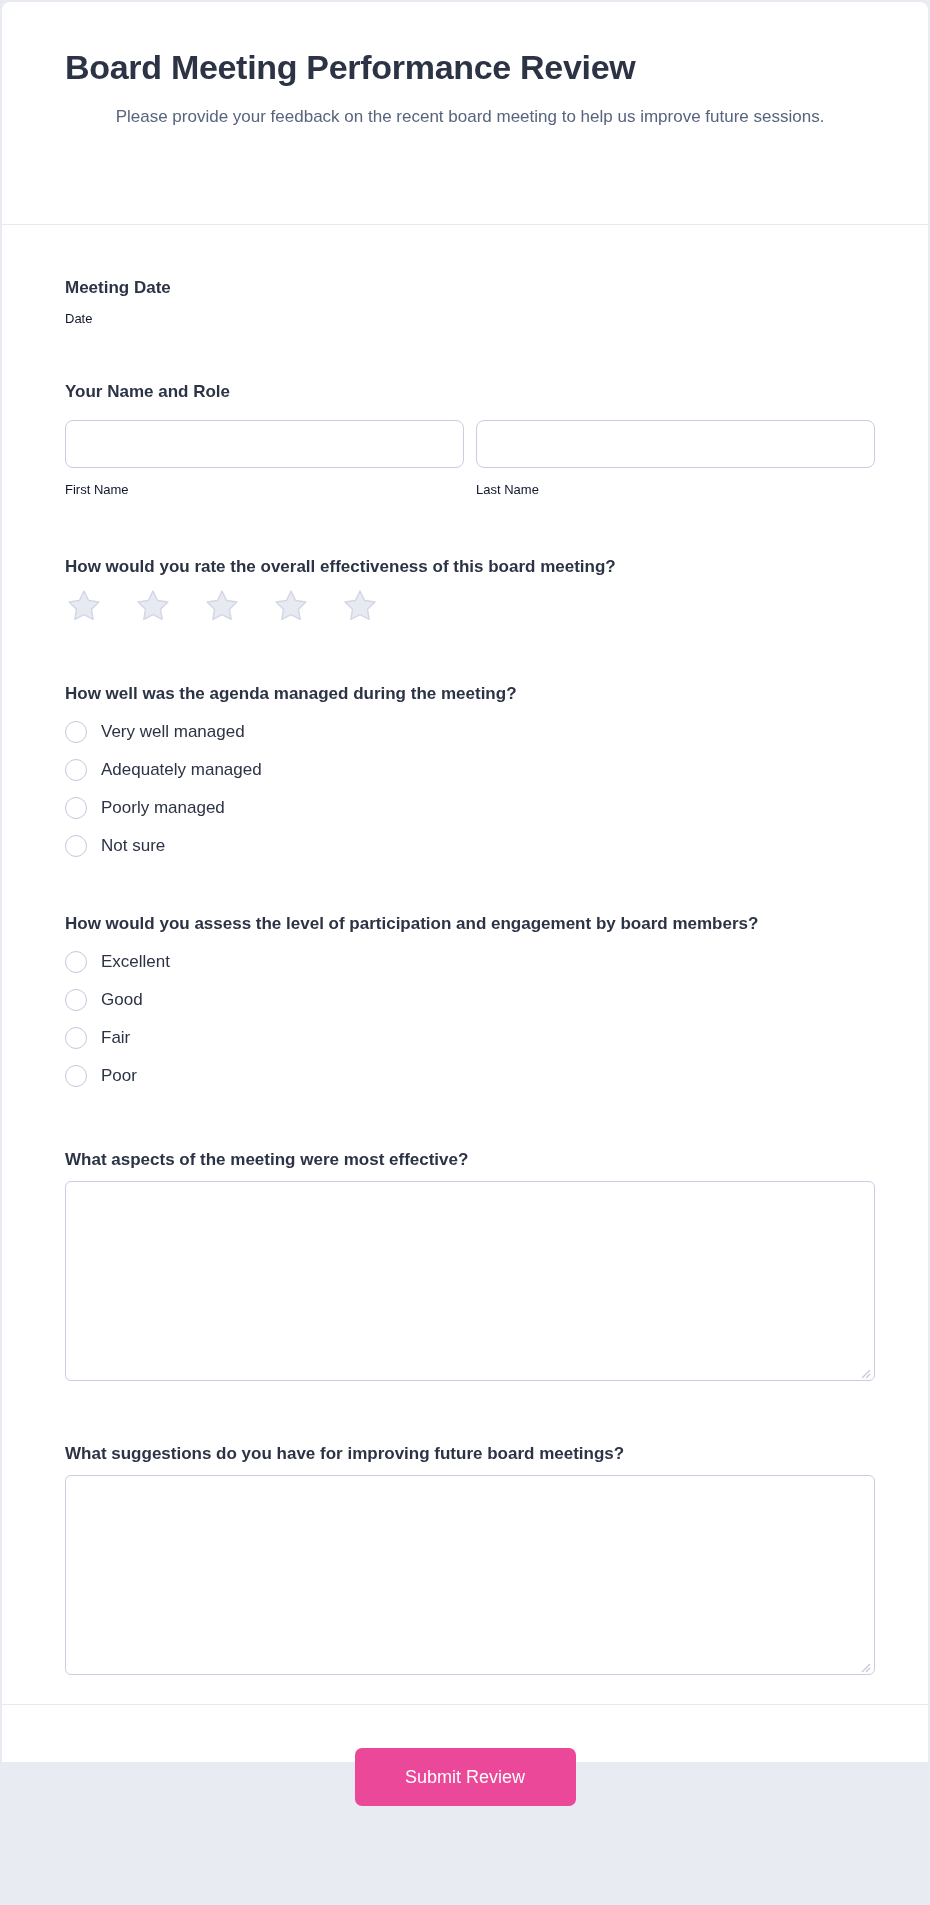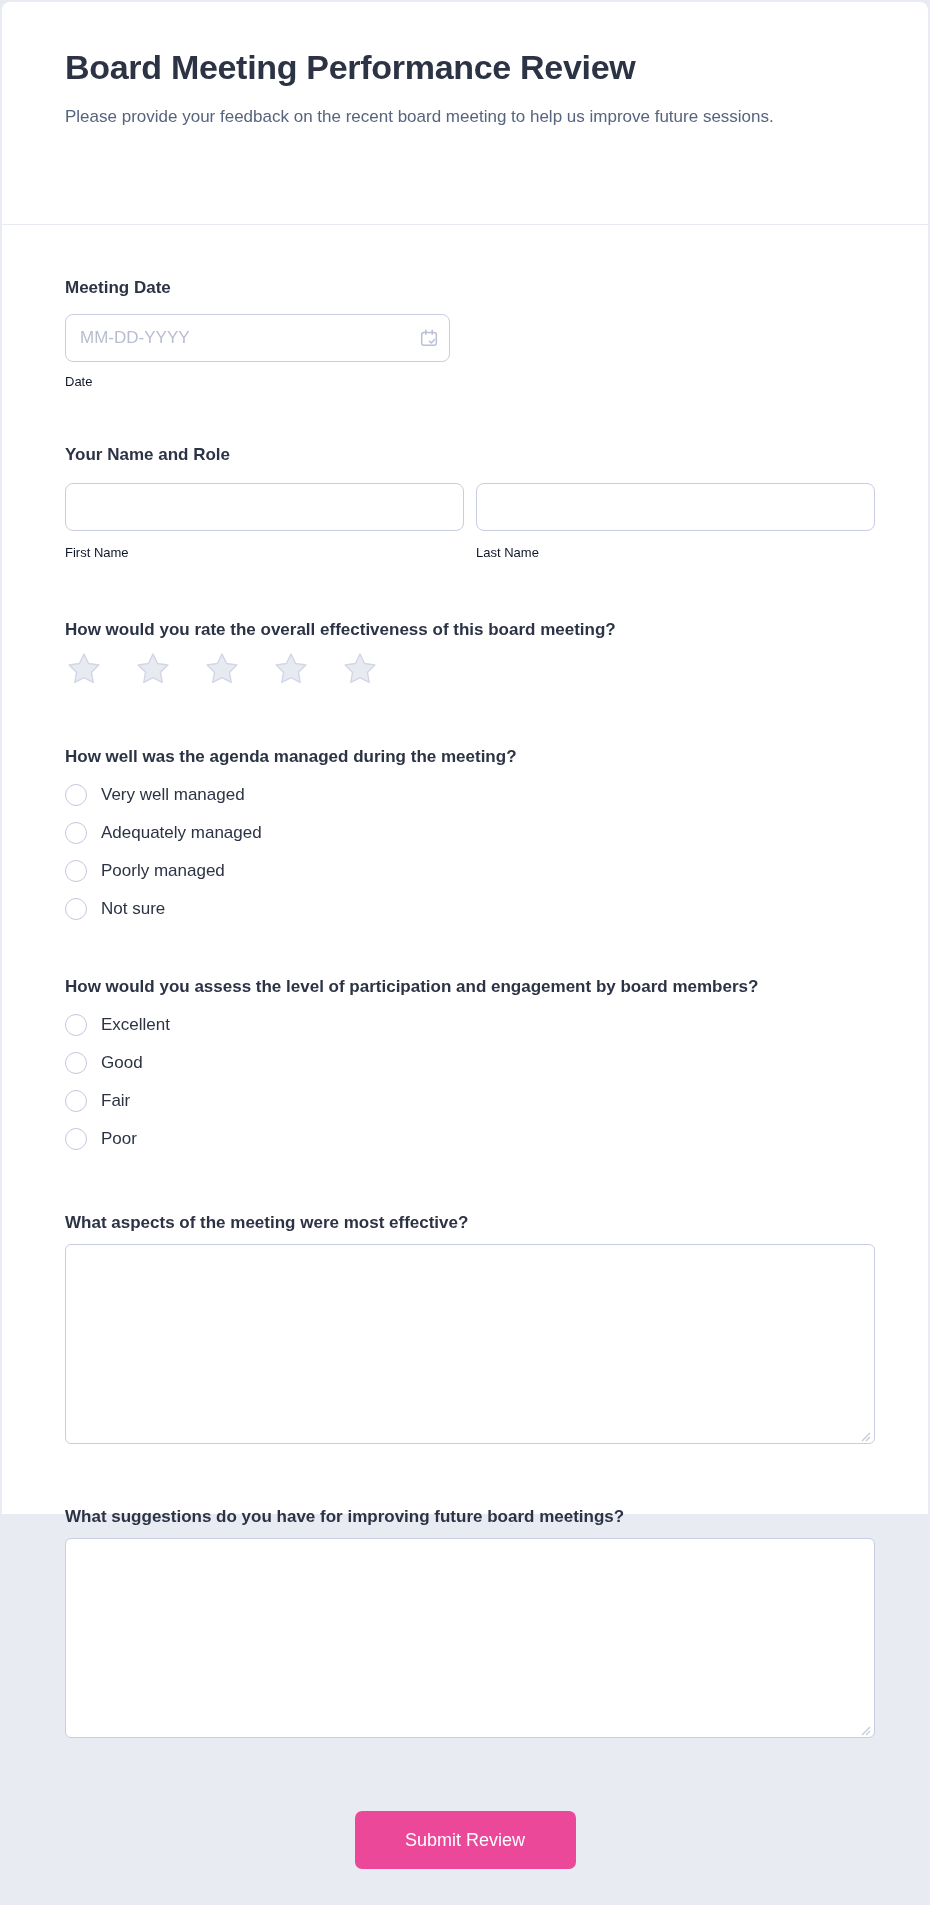--- a/index.html
+++ b/index.html
@@ -7,21 +7,21 @@
     width: 930px;
     height: 1905px;
     background: #e9ebf2;
     font-family: "Liberation Sans", "DejaVu Sans", sans-serif;
     overflow: hidden;
   }
   .card {
     position: relative;
     margin: 2px 2px 0 2px;
     width: 926px;
-    height: 1512px;
+    height: 1760px;
     background: #ffffff;
     border-radius: 8px 8px 0 0;
     box-sizing: border-box;
   }
   .header {
     padding: 44px 52px 0 63px;
     box-sizing: border-box;
     height: 222px;
   }
   .form-title {
@@ -32,20 +32,21 @@
     color: #2c3345;
     letter-spacing: -0.3px;
   }
   .form-subtitle {
     margin: 12px 0 0 0;
     max-width: 810px;
     font-size: 17px;
     line-height: 33px;
     font-weight: 400;
     color: #57647e;
+    text-align: center;
   }
   .header-divider {
     height: 1px;
     background: #e8eaf1;
     width: 100%;
   }
   .form-body {
     padding: 0 52px 0 63px;
   }
   .q-label {
@@ -196,33 +197,20 @@
   <div class="header">
     <h1 class="form-title">Board Meeting Performance Review</h1>
     <p class="form-subtitle">Please provide your feedback on the recent board meeting to help us improve future sessions.</p>
   </div>
   <div class="header-divider"></div>
 
   <div class="form-body">
 
     <div class="section-date">
       <div class="q-label">Meeting Date</div>
-      <div class="date-input-wrap">
-        <input class="text-input" type="text" placeholder="MM-DD-YYYY" style="">
-        <button class="calendar-btn">
-          <span>
-            <svg width="22" height="22" viewBox="0 0 24 24" fill="none" stroke="#b9bfd4" stroke-width="1.6" stroke-linecap="round" stroke-linejoin="round">
-              <rect x="4" y="6" width="16" height="14" rx="2.5"></rect>
-              <line x1="8.5" y1="3.5" x2="8.5" y2="8"></line>
-              <line x1="15.5" y1="3.5" x2="15.5" y2="8"></line>
-              <path d="M12.5 15.5l2 2 3.5-3.8"></path>
-            </svg>
-          </span>
-        </button>
-      </div>
       <div class="sublabel field-sublabel">Date</div>
     </div>
 
     <div class="section-name">
       <div class="q-label">Your Name and Role</div>
       <div class="name-cols">
         <div class="name-col">
           <input class="text-input" type="text" style="">
           <div class="sublabel">First Name</div>
         </div>

